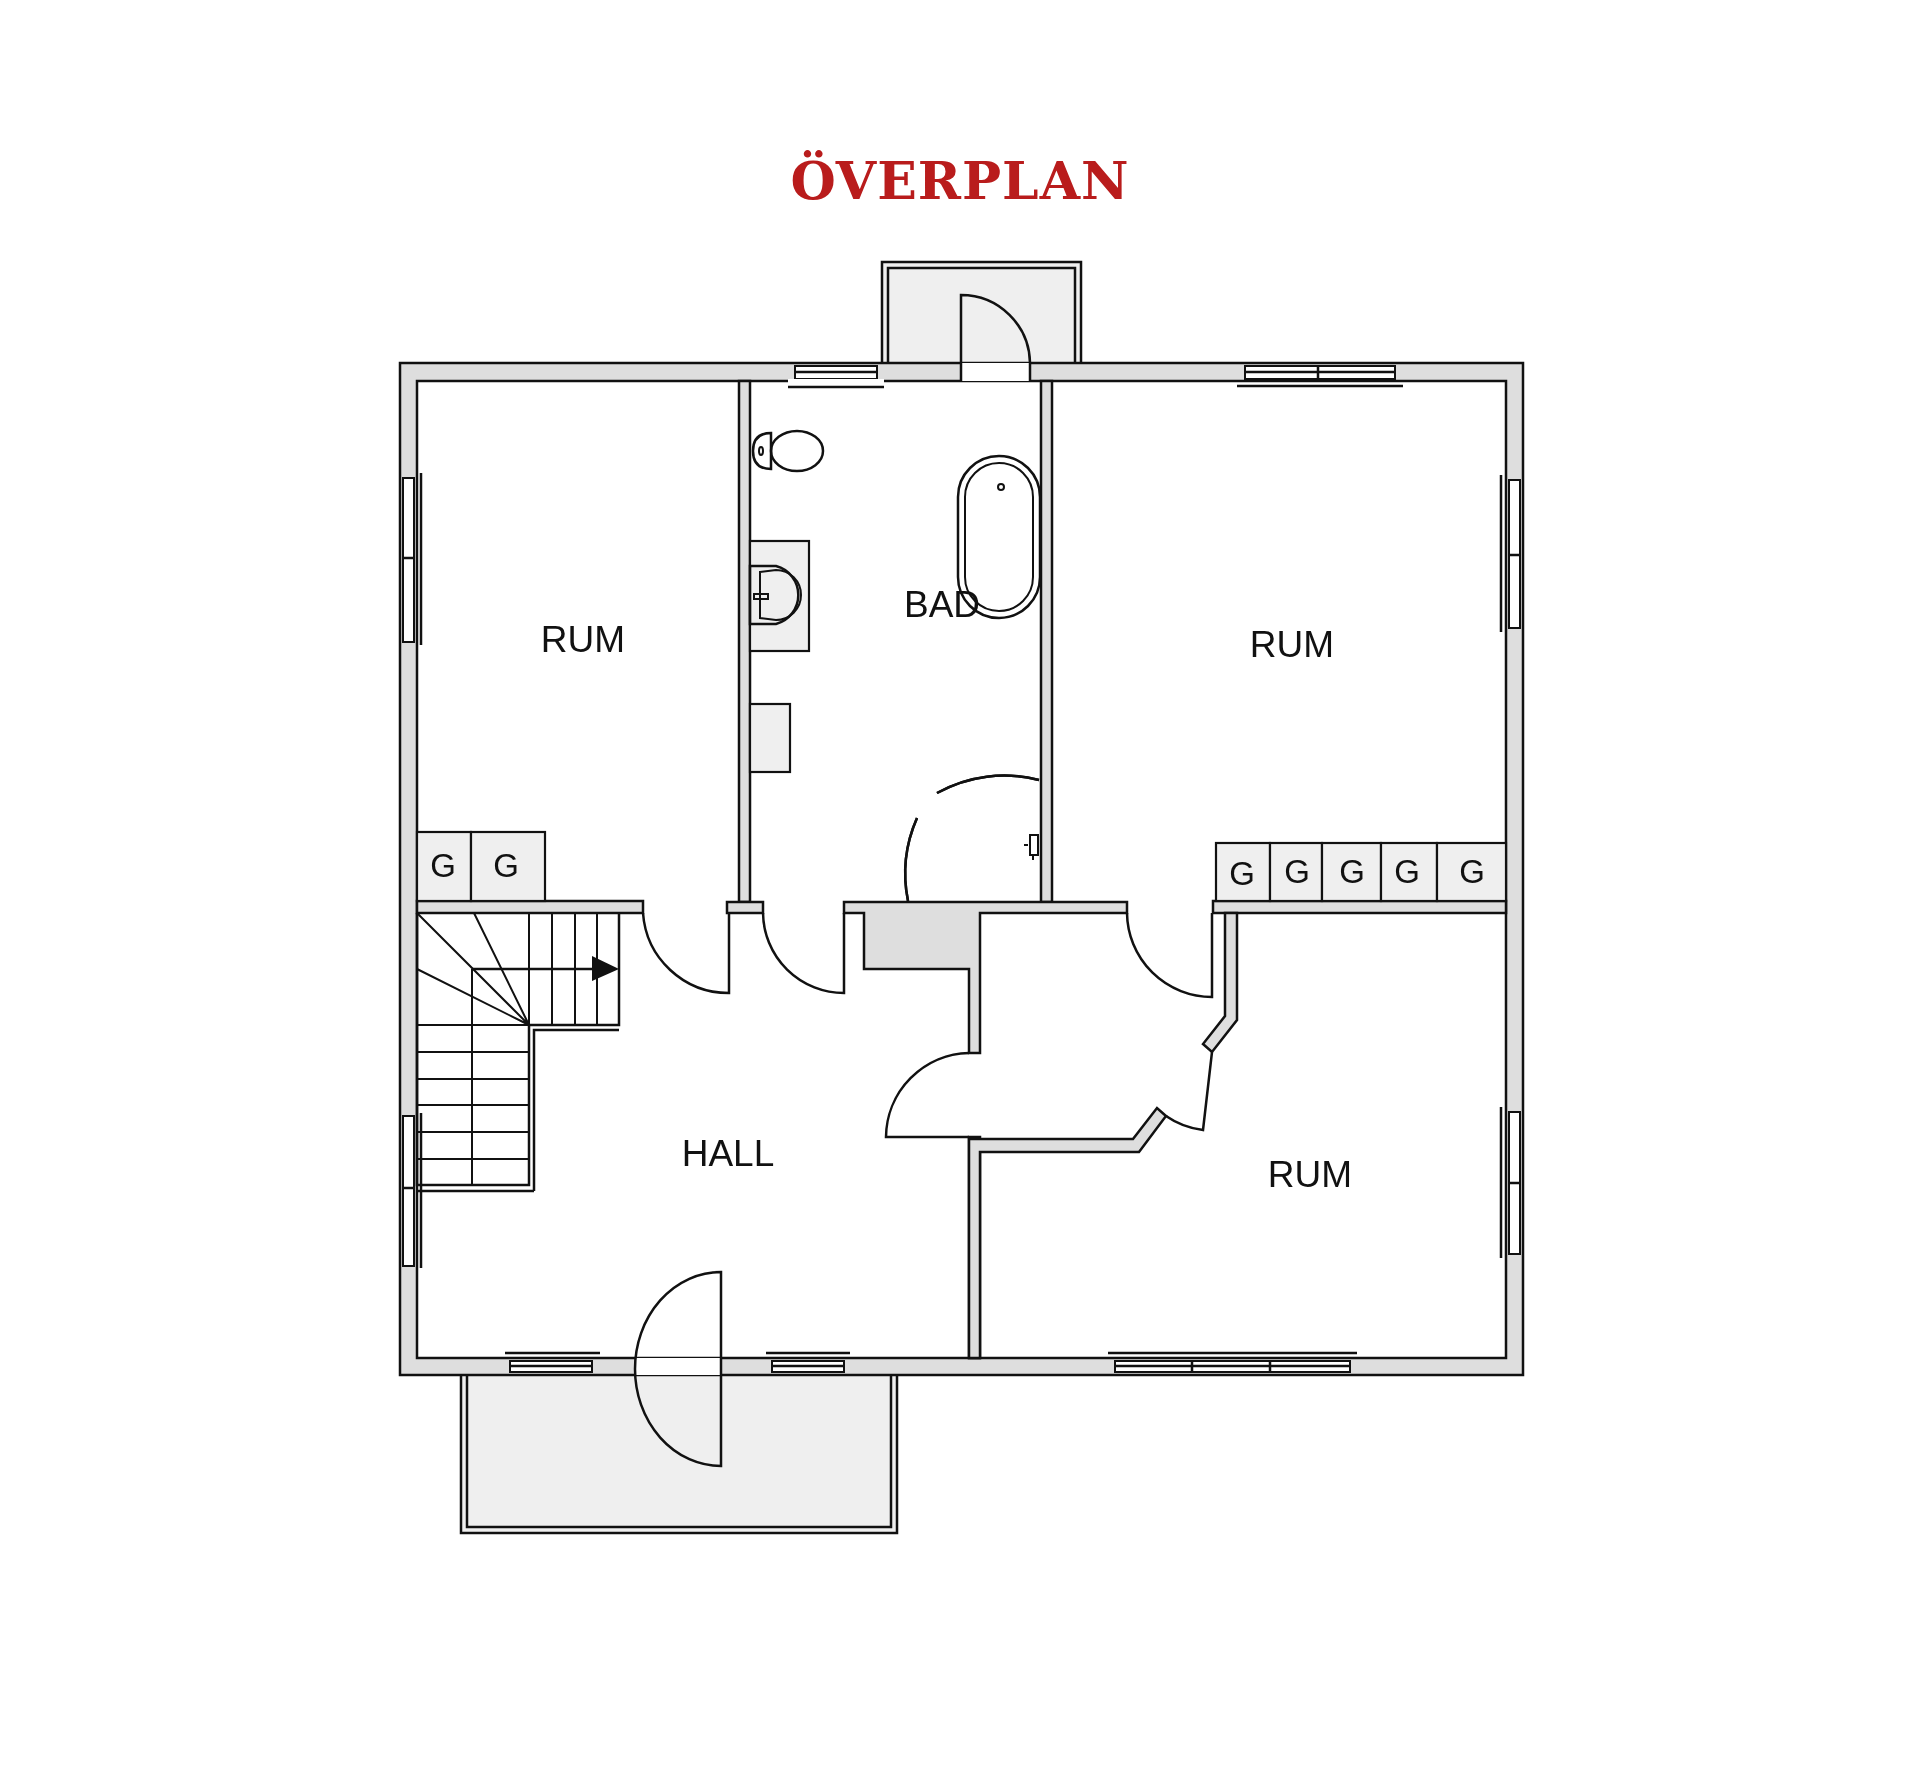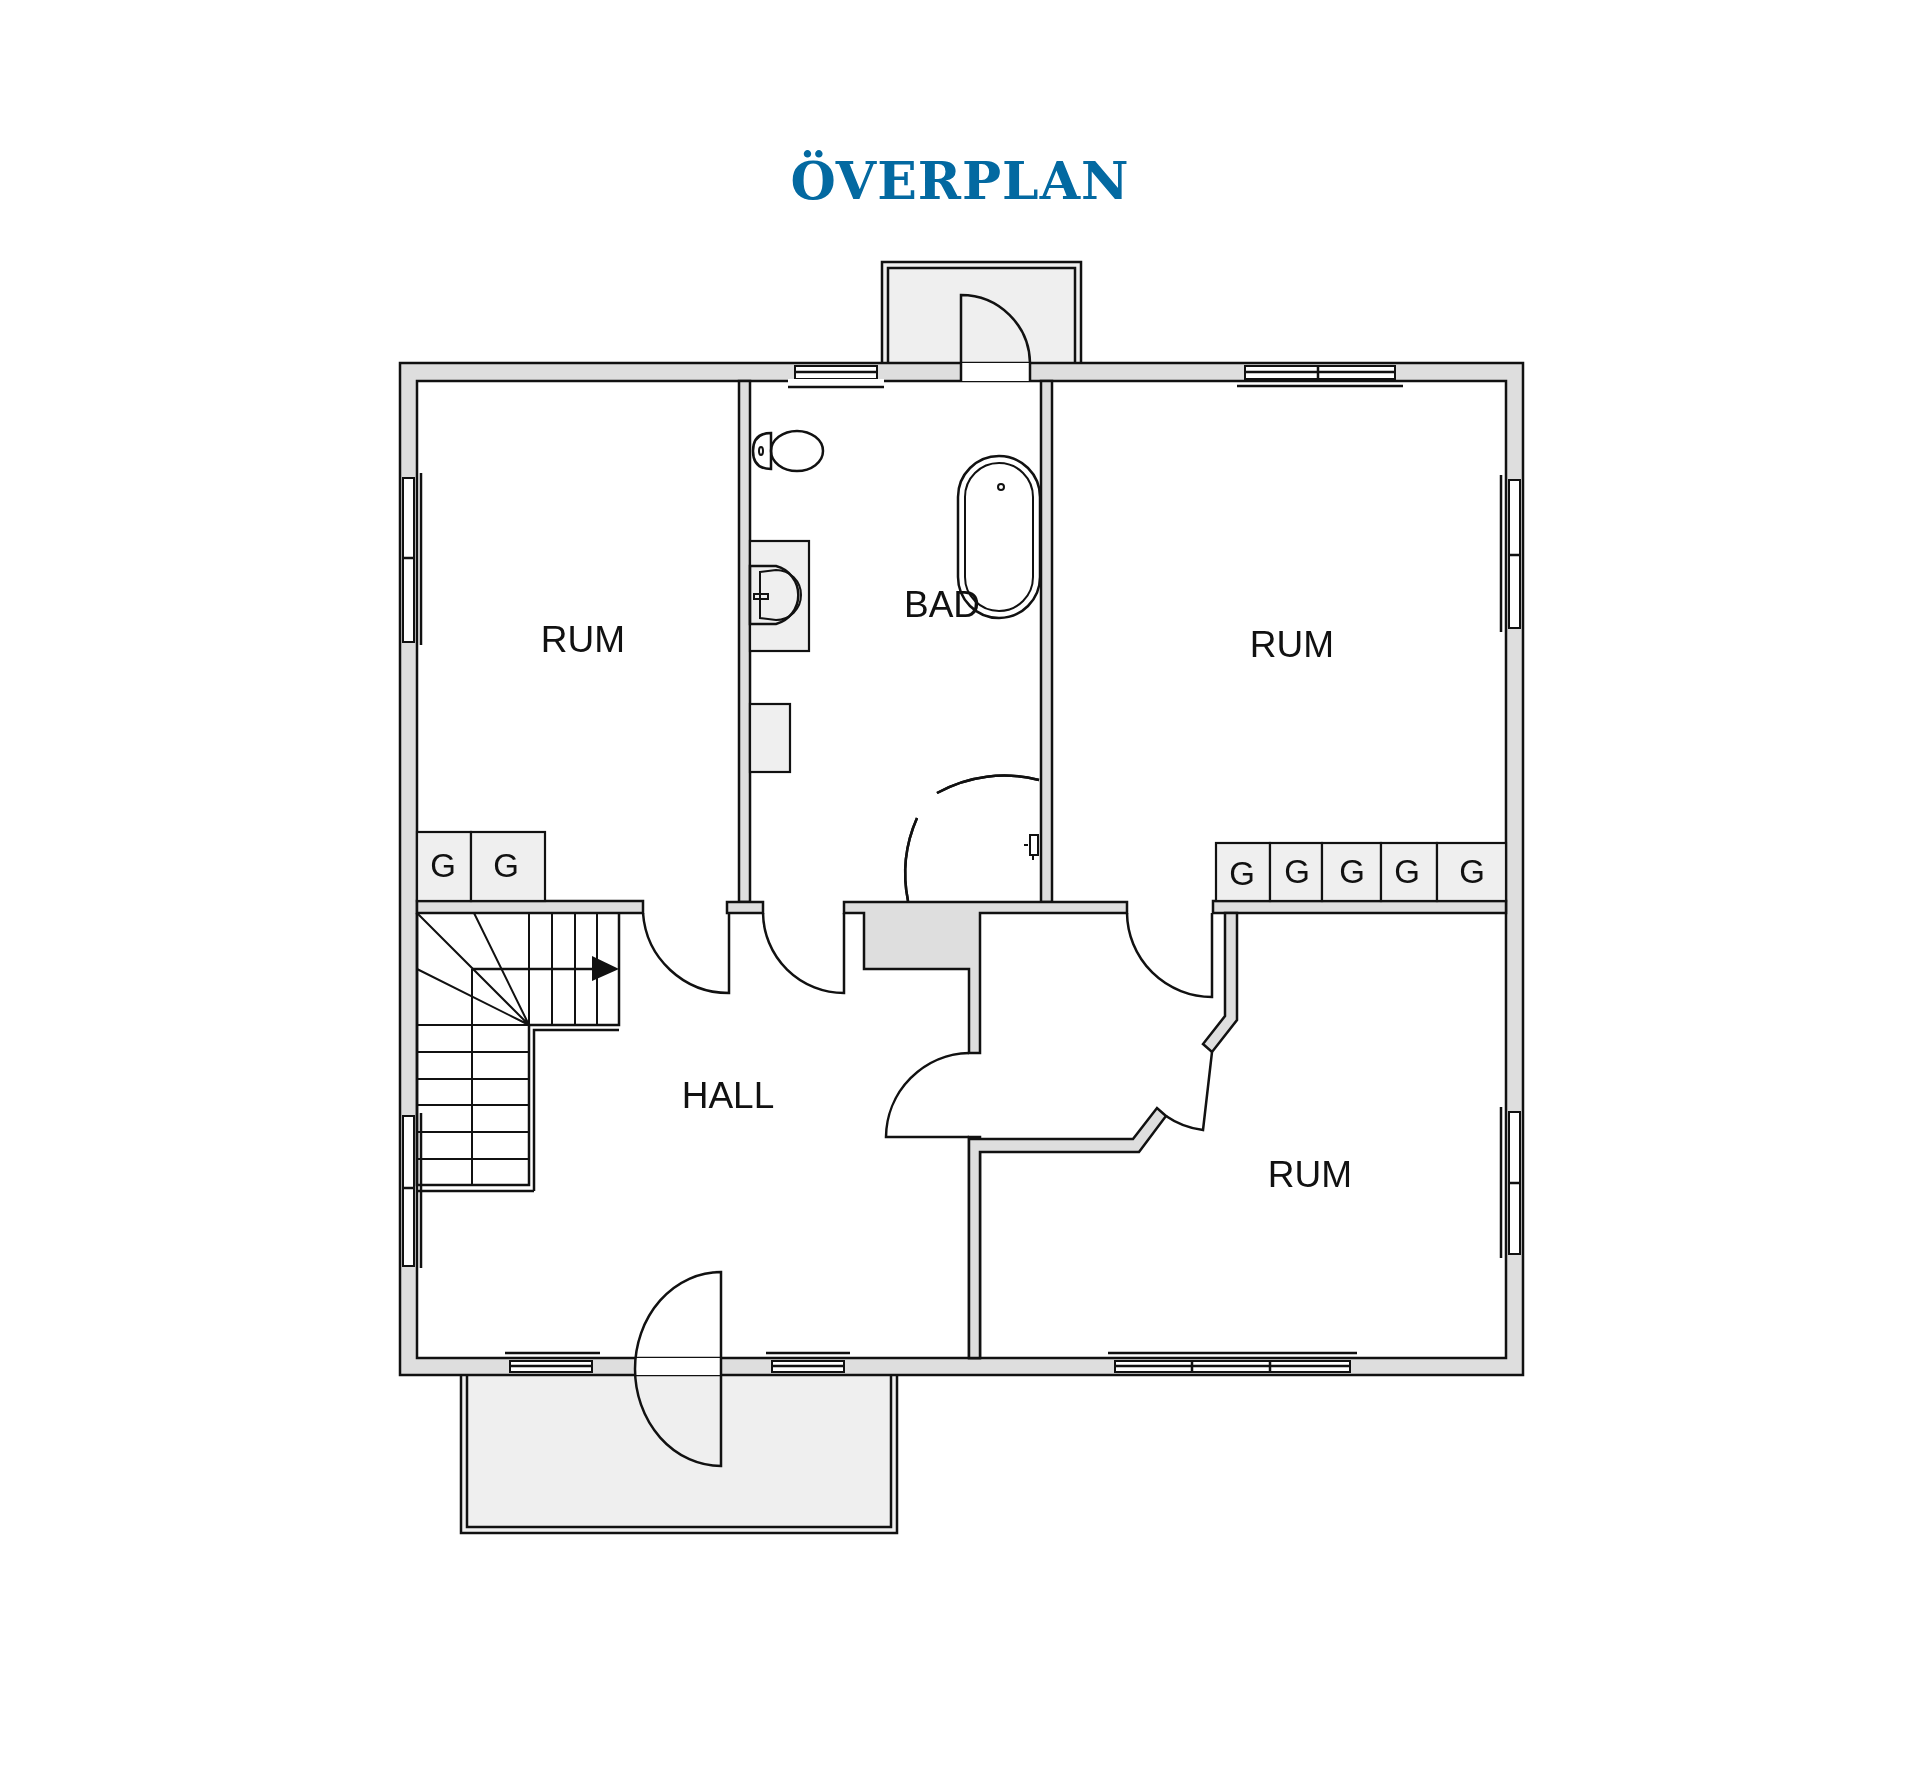--- a/index.html
+++ b/index.html
@@ -1,21 +1,21 @@
 <!DOCTYPE html>
 <html><head>
 <meta charset="utf-8">
 <style>
   html, body { margin:0; padding:0; background:#ffffff; }
   body { width:1920px; height:1787px; position:relative; overflow:hidden; }
   #plan { position:absolute; left:0; top:0; }
   .title {
     position:absolute; left:0; top:150px; width:1920px; text-align:center;
     font-family:"DejaVu Serif","Liberation Serif",serif; font-weight:bold;
-    font-size:52px; color:#0369a1; letter-spacing:1px;
+    font-size:52px; color:#b91c1c; letter-spacing:1px;
   }
   .label {
     position:absolute; font-family:"Liberation Sans","DejaVu Sans",sans-serif;
     font-size:37px; color:#111111; transform:translate(-50%,-50%); white-space:nowrap;
   }
   .g-label {
     position:absolute; font-family:"Liberation Sans","DejaVu Sans",sans-serif;
     font-size:33px; color:#111111; transform:translate(-50%,-50%);
   }
   .wall { fill:#dedede; stroke:#111; stroke-width:2.5; }
@@ -168,21 +168,21 @@
       <path class="line" d="M917 818 A138 138 0 0 0 908 901" stroke-width="6"></path>
       <path class="line" d="M917 818 A138 138 0 0 0 908 901" stroke="#fff" stroke-width="2"></path>
       <path class="thin" d="M1030 835 h8 v20 h-8 z M1028 845 h-4 M1033 860 v-5"></path>
     </g>
   </g>
 </svg>
 
 <div class="label" style="left:583px; top:640px;">RUM</div>
 <div class="label" style="left:942px; top:605px;">BAD</div>
 <div class="label" style="left:1292px; top:645px;">RUM</div>
-<div class="label" style="left:728px; top:1096px;">HALL</div>
+<div class="label" style="left:728px; top:1154px;">HALL</div>
 <div class="label" style="left:1310px; top:1175px;">RUM</div>
 
 <div class="g-label" style="left:443px; top:866px;">G</div>
 <div class="g-label" style="left:506px; top:866px;">G</div>
 <div class="g-label" style="left:1242px; top:874px;">G</div>
 <div class="g-label" style="left:1297px; top:872px;">G</div>
 <div class="g-label" style="left:1352px; top:872px;">G</div>
 <div class="g-label" style="left:1407px; top:872px;">G</div>
 <div class="g-label" style="left:1472px; top:872px;">G</div>
 

